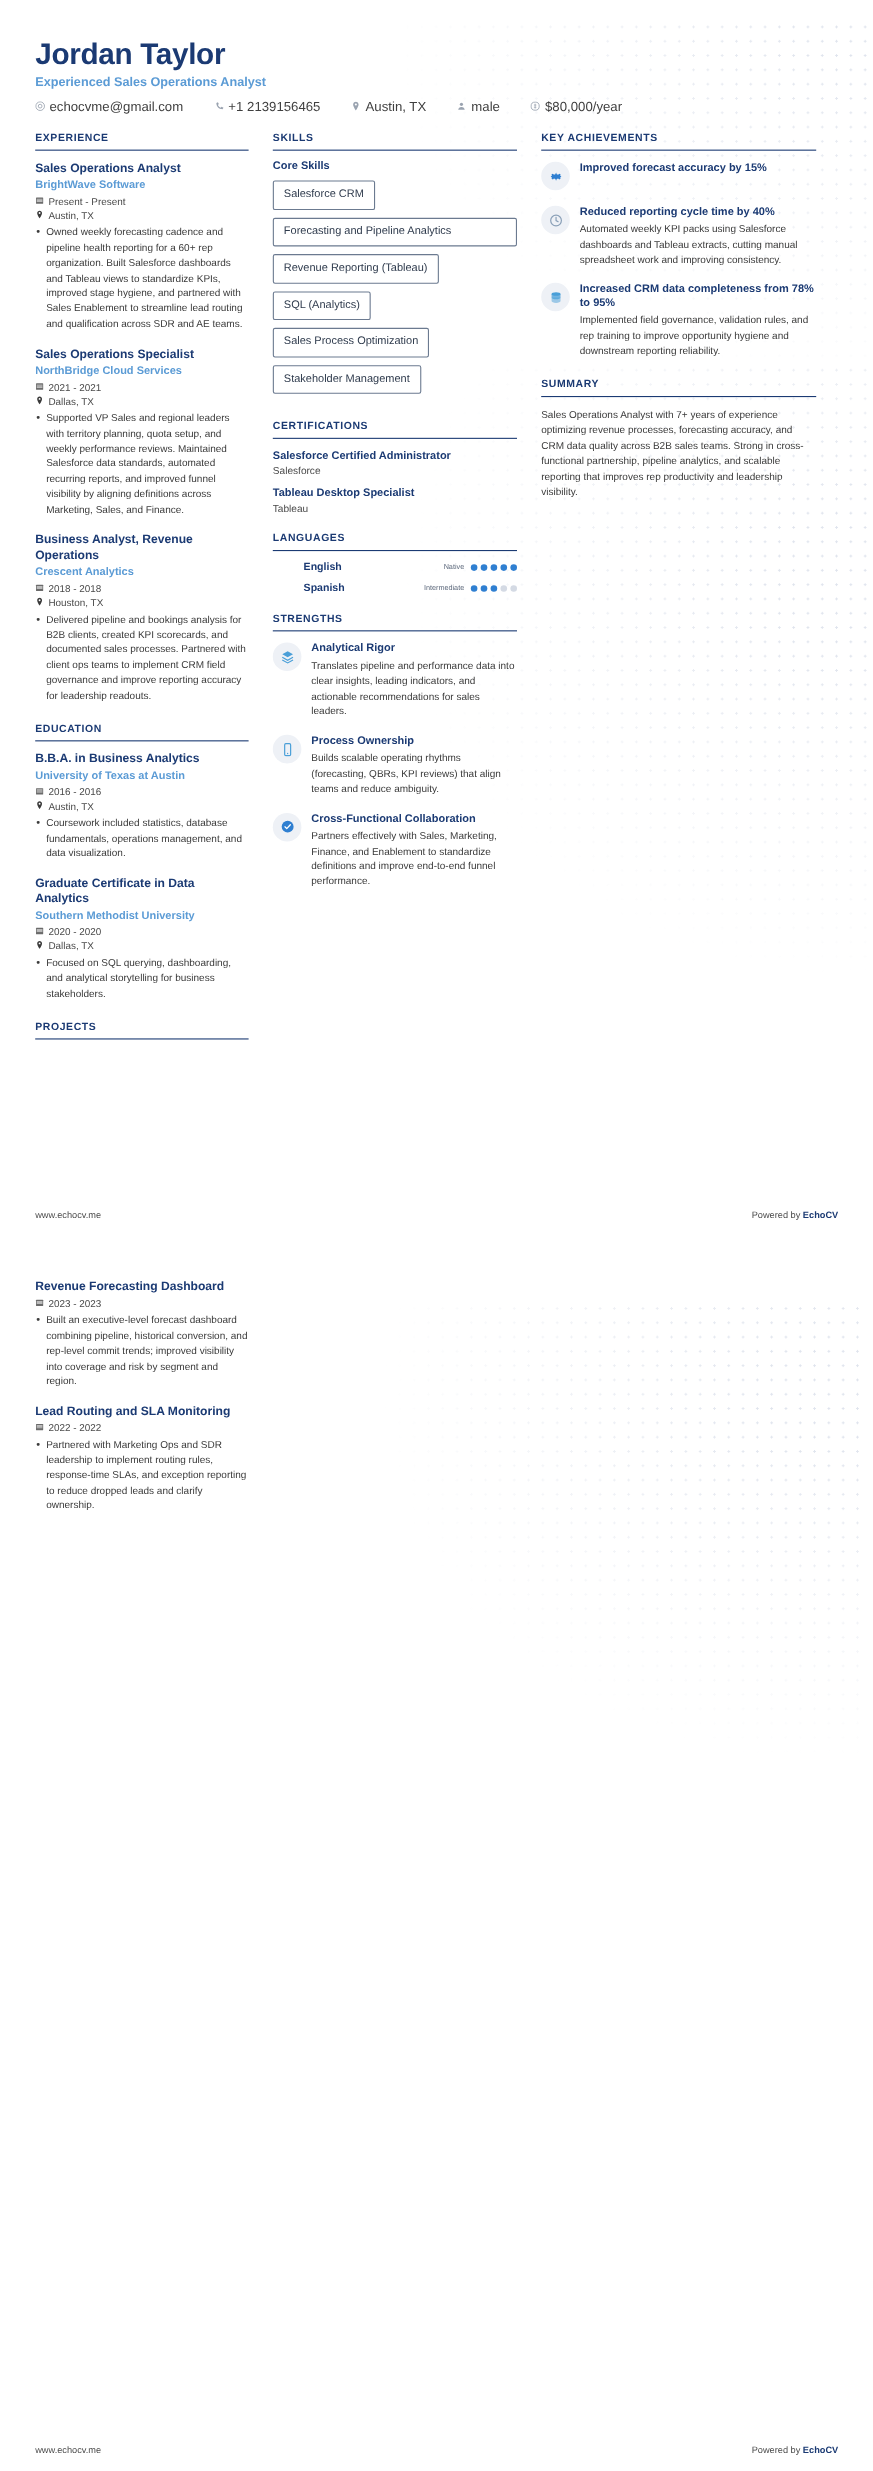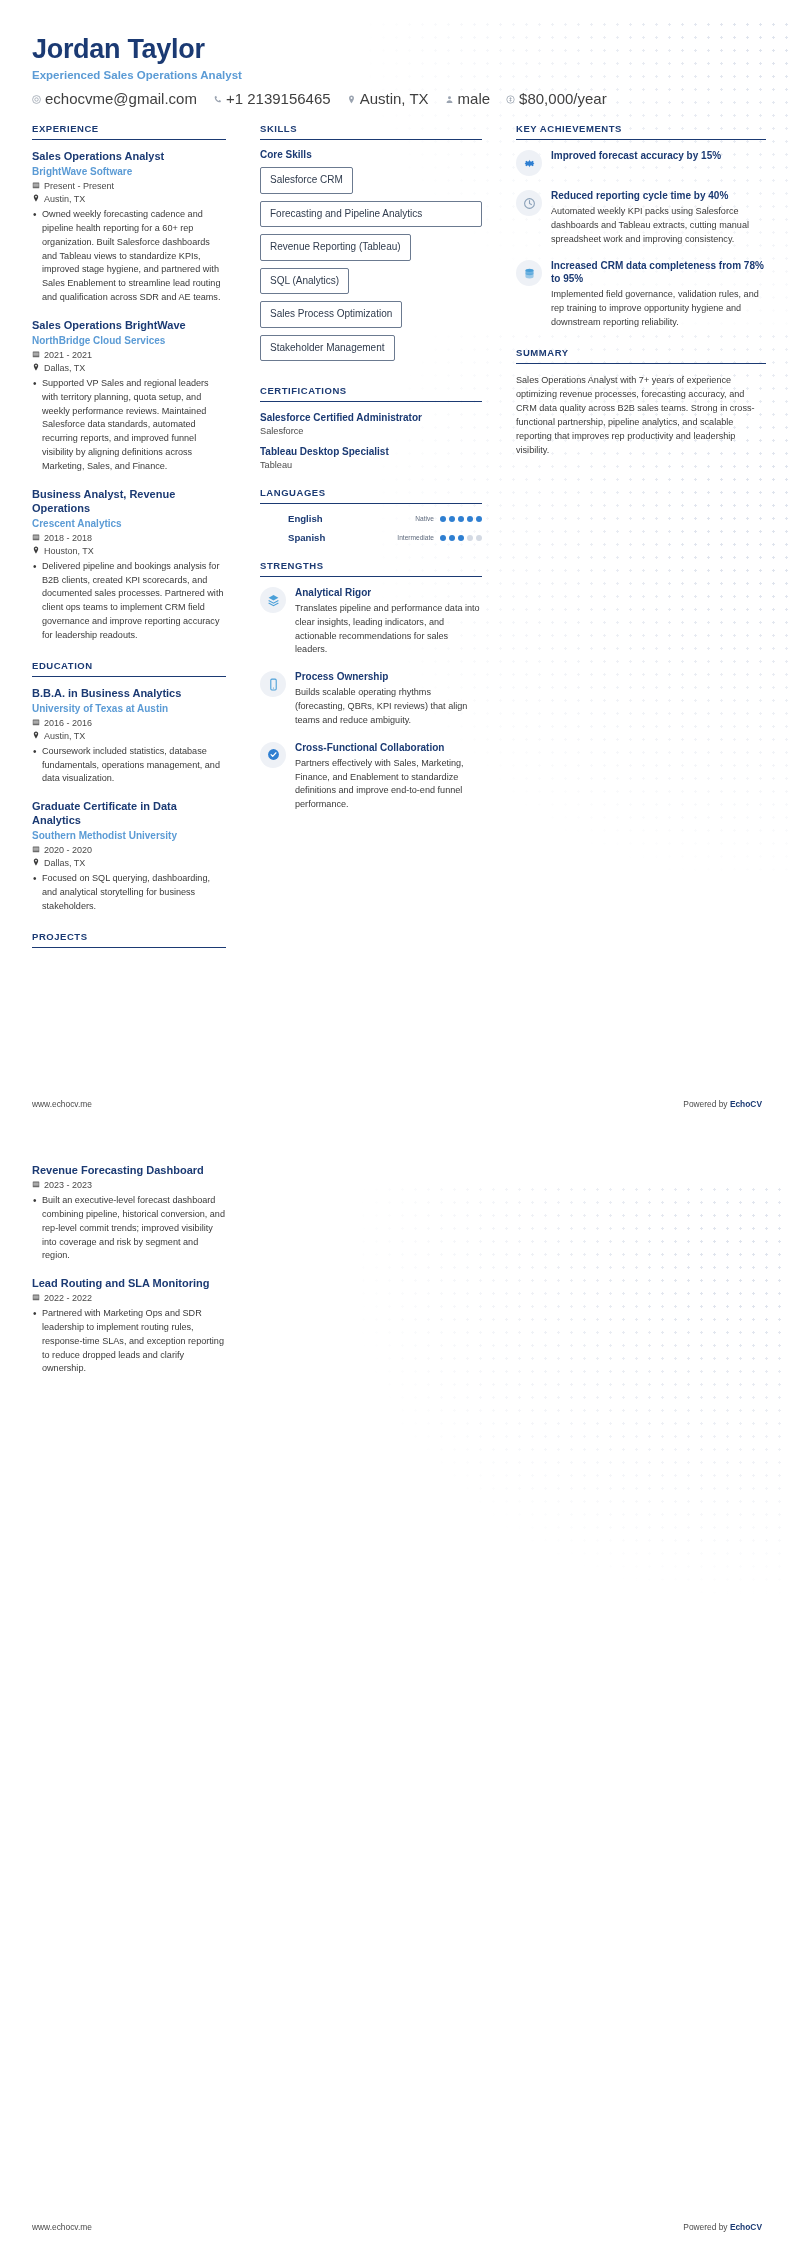--- a/index.html
+++ b/index.html
@@ -52,32 +52,32 @@
     margin-top: 4px;
     font-size: 11.5px;
     font-weight: 700;
     color: #5b9bd5;
   }
   .contact-row {
     margin-top: 9px;
     display: flex;
     align-items: center;
     flex-wrap: wrap;
-    gap: 0 16px;
-    font-size: 15px;
+    gap: 0 28px;
+    font-size: 12px;
     color: #3f3f3f;
   }
   .contact-item { display: flex; align-items: center; gap: 4px; }
   .contact-item svg { flex: none; }
 
   
   .cols {
     display: flex;
     padding: 16px 32px 0 32px;
-    gap: 16px;
+    gap: 4px;
     align-items: flex-start;
   }
   .col-left  { width: 212px; flex: none; padding-right: 18px; }
   .col-mid   { width: 240px; flex: none; padding-right: 18px; }
   .col-right { width: 250px; flex: none; }
 
   .sec-title {
     font-size: 9.5px;
     font-weight: 700;
     letter-spacing: .55px;
@@ -325,21 +325,21 @@
                     <path d="M8 1C5.5 1 3.6 3 3.6 5.4 3.6 9 8 15 8 15s4.4-6 4.4-9.6C12.4 3 10.5 1 8 1zm0 6a1.7 1.7 0 110-3.4A1.7 1.7 0 018 7z" fill="#3a3a3a"></path>
                   </svg></span>
               <span>Austin, TX</span>
             </div>
             <ul class="bullets">
               <li>Owned weekly forecasting cadence and pipeline health reporting for a 60+ rep organization. Built Salesforce dashboards and Tableau views to standardize KPIs, improved stage hygiene, and partnered with Sales Enablement to streamline lead routing and qualification across SDR and AE teams.</li>
             </ul>
           </div>
 
           <div class="entry">
-            <div class="entry-title">Sales Operations BrightWave</div>
+            <div class="entry-title">Sales Operations Specialist</div>
             <div class="entry-org">NorthBridge Cloud Services</div>
             <div class="meta-line">
               <span><svg width="8" height="8" viewBox="0 0 16 16">
                     <rect x="1.5" y="3" width="13" height="11.5" rx="1" fill="#6b6b6b"></rect>
                     <rect x="2.8" y="5.6" width="10.4" height="1" fill="#fff"></rect>
                     <rect x="2.8" y="7.6" width="10.4" height="1" fill="#fff"></rect>
                     <rect x="2.8" y="9.6" width="10.4" height="1" fill="#fff"></rect>
                   </svg></span>
               <span>2021  -  2021</span>
             </div>

